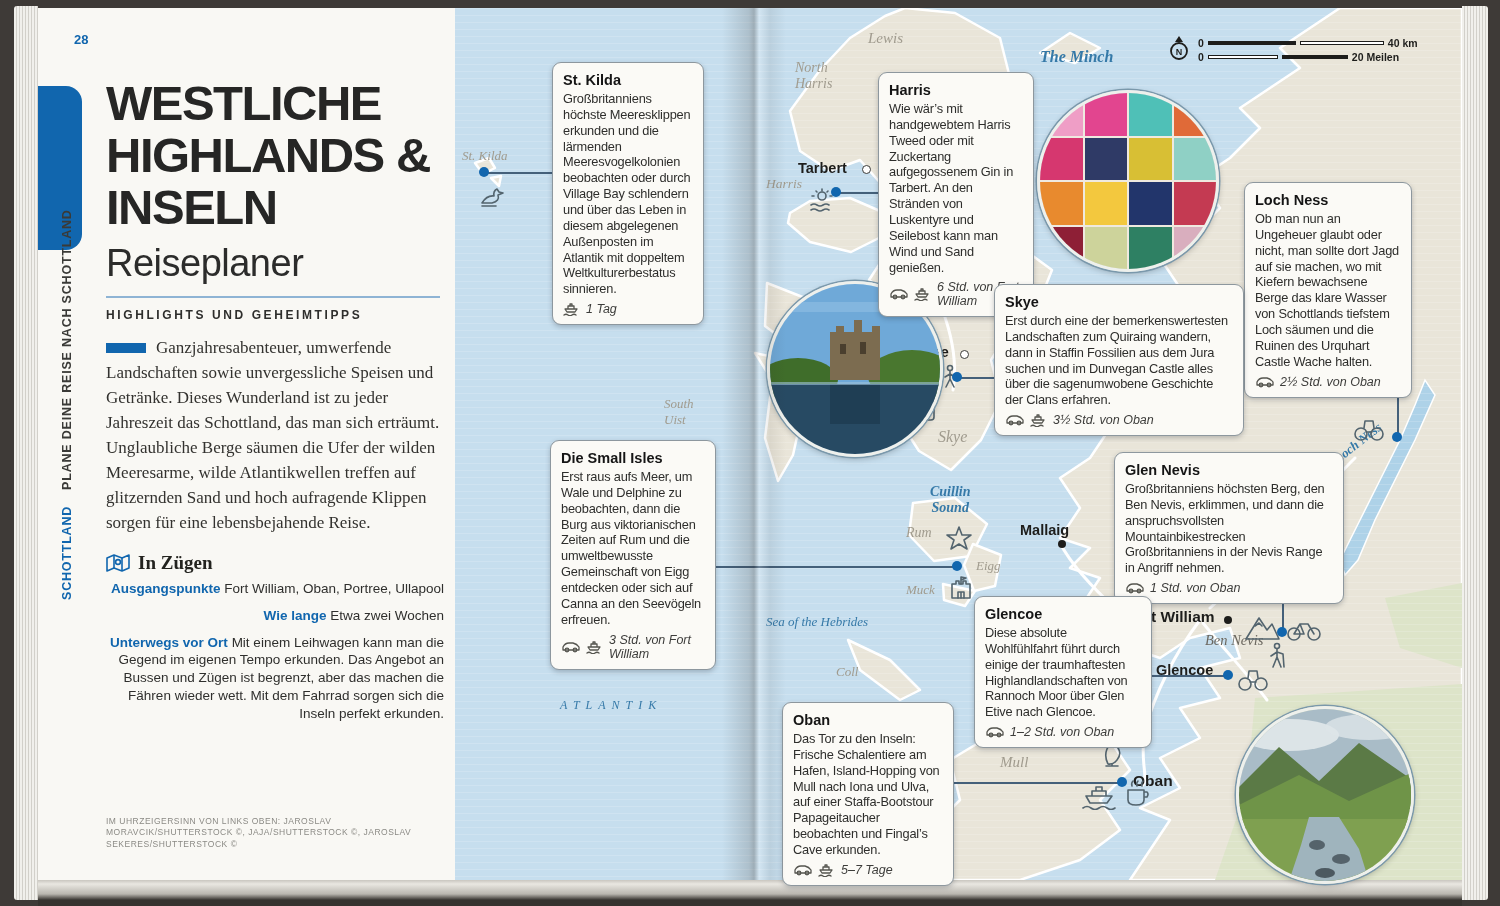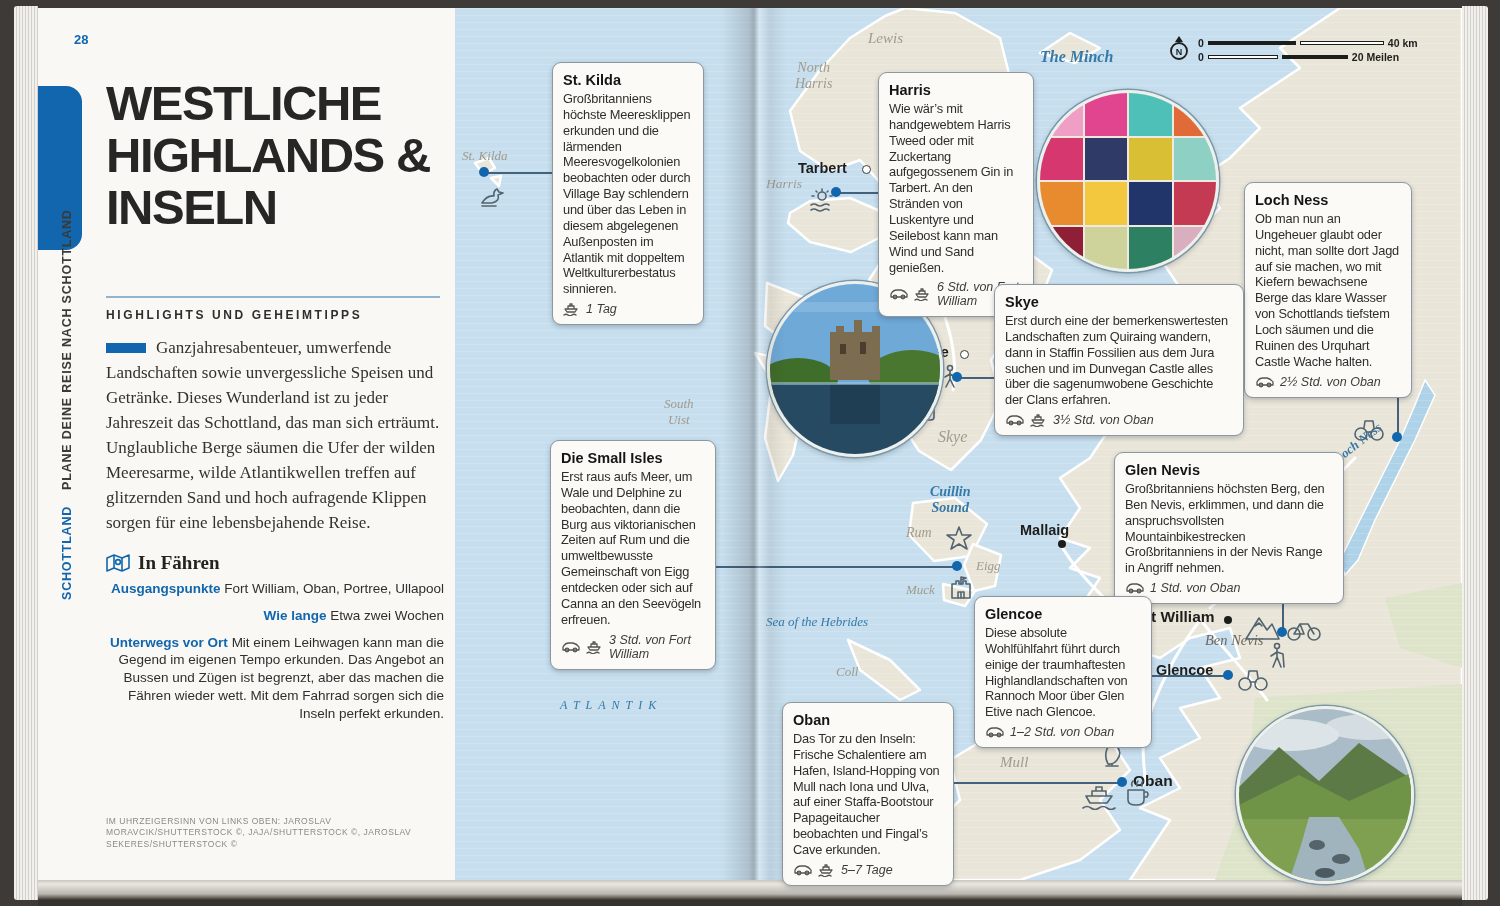--- a/index.html
+++ b/index.html
@@ -36,21 +36,21 @@
   .kurze-h{display:flex;align-items:center;gap:8px;margin:16px 0 6px 0;
     font-family:"Liberation Serif",serif;font-size:19px;font-weight:bold;color:#23231f;}
   .entry{font-size:13.5px;line-height:1.32;color:#2f2f2d;margin:0 0 9px 0;text-align:right;}
   .entry b{color:#1166ae;}
   .credits{left:106px;top:816px;width:330px;font-size:8.5px;line-height:1.35;letter-spacing:.5px;
     color:#8b8a85;text-transform:uppercase;z-index:10;}
   
   .map{left:455px;top:8px;width:1007px;height:872px;background:#c6deee;overflow:hidden;}
   .waves{left:455px;top:8px;width:1007px;height:872px;pointer-events:none;z-index:2;
     background:repeating-linear-gradient(180deg,rgba(255,255,255,.16) 0 1px,rgba(255,255,255,0) 1px 7px);}
-  .geo-land{font-family:"Liberation Serif",serif;font-style:italic;color:#a09b8e;z-index:5;white-space:pre-line;text-align:center;}
+  .geo-land{font-family:"Liberation Serif",serif;font-style:italic;color:#a09b8e;z-index:5;white-space:pre-line;text-align:left;}
   .geo-sea{font-family:"Liberation Serif",serif;font-style:italic;font-weight:bold;color:#3579a8;z-index:5;white-space:pre-line;text-align:center;}
   .town{font-weight:bold;font-size:14.5px;color:#1d1d1b;z-index:6;}
   .marker-open{width:7px;height:7px;border:1.5px solid #3c3c3a;border-radius:50%;background:#fff;z-index:6;}
   .marker-solid{width:8px;height:8px;background:#1d1d1b;border-radius:50%;z-index:6;}
   .dot{width:10px;height:10px;background:#1166ae;border-radius:50%;z-index:8;}
   .conn{background:#44607a;z-index:7;}
   .mi{fill:none;stroke:#53646e;stroke-width:1.6;stroke-linecap:round;stroke-linejoin:round;z-index:6;position:absolute;}
   
   .callout{background:#fbfaf6;border:1px solid #8d979e;border-radius:9px;padding:9px 10px 8px 10px;
     box-shadow:0 2px 5px rgba(30,40,50,.25);z-index:30;}
@@ -417,32 +417,33 @@
       <span>5–7 Tage</span>
     </div>
   </div>
 
   <div class="abs pagenum">28</div>
   <div class="abs bluetab"></div>
   <div class="abs spine">
     <span class="brand">SCHOTTLAND</span><span>PLANE DEINE REISE NACH SCHOTTLAND</span>
   </div>
   <div class="abs title">WESTLICHE HIGHLANDS &amp; INSELN</div>
+  <div class="abs subtitle">Reiseplaner</div>
   <div class="abs rule"></div>
   <div class="abs kicker">HIGHLIGHTS UND GEHEIMTIPPS</div>
 
   <div class="abs leftcol">
     <p class="intro"><span class="leadbar"></span><span>Ganzjahresabenteuer, umwerfende Landschaften sowie unvergessliche Speisen und Getränke. Dieses Wunderland ist zu jeder Jahreszeit das Schottland, das man sich erträumt. Unglaubliche Berge säumen die Ufer der wilden Meeresarme, wilde Atlantikwellen treffen auf glitzernden Sand und hoch aufragende Klippen sorgen für eine lebensbejahende Reise.</span></p>
     <div class="kurze-h">
       <svg width="24" height="18" viewBox="0 0 24 18" fill="none" stroke="#1166ae" stroke-width="1.6" stroke-linejoin="round">
           <path d="M1 4 L8 1 L16 4 L23 1 V14 L16 17 L8 14 L1 17 Z"></path>
           <path d="M8 1 V14 M16 4 V17"></path>
           <circle cx="12" cy="8" r="2.4"></circle>
         </svg>
-      <span>In Fähren</span>
+      <span>In Zügen</span>
     </div>
     <p class="entry"><b>Ausgangspunkte</b> <span>Fort William, Oban, Portree, Ullapool</span></p>
     <p class="entry"><b>Wie lange</b> <span>Etwa zwei Wochen</span></p>
     <p class="entry"><b>Unterwegs vor Ort</b> <span>Mit einem Leihwagen kann man die Gegend im eigenen Tempo erkunden. Das Angebot an Bussen und Zügen ist begrenzt, aber das machen die Fähren wieder wett. Mit dem Fahrrad sorgen sich die Inseln perfekt erkunden.</span></p>
   </div>
 
   <div class="abs credits">Im Uhrzeigersinn von links oben: Jaroslav Moravcik/Shutterstock ©, Jaja/Shutterstock ©, Jaroslav Sekeres/Shutterstock ©</div>
 
   <div class="abs gutter"></div>
   <div class="abs edge-bottom"></div>

